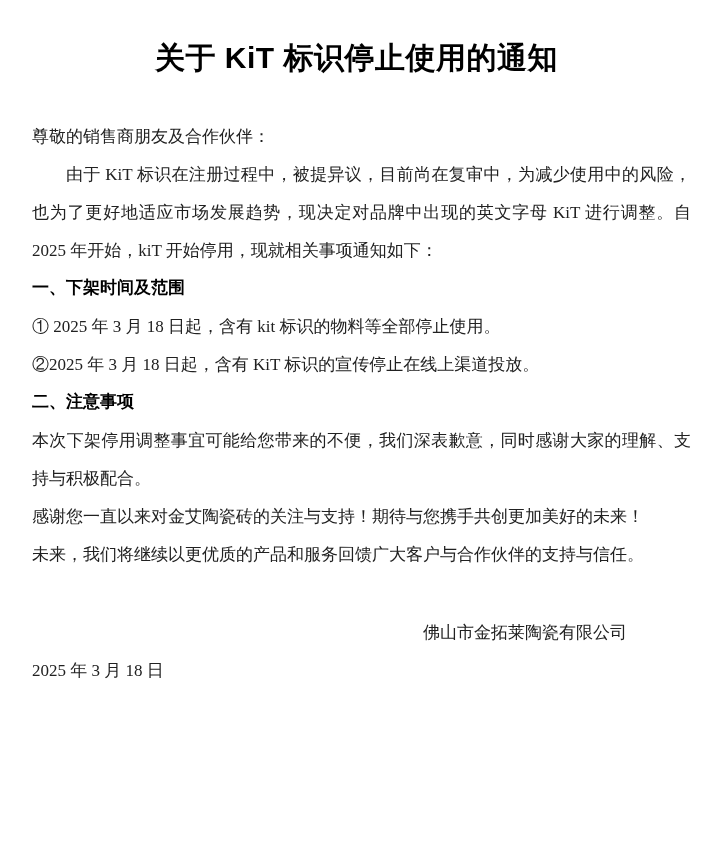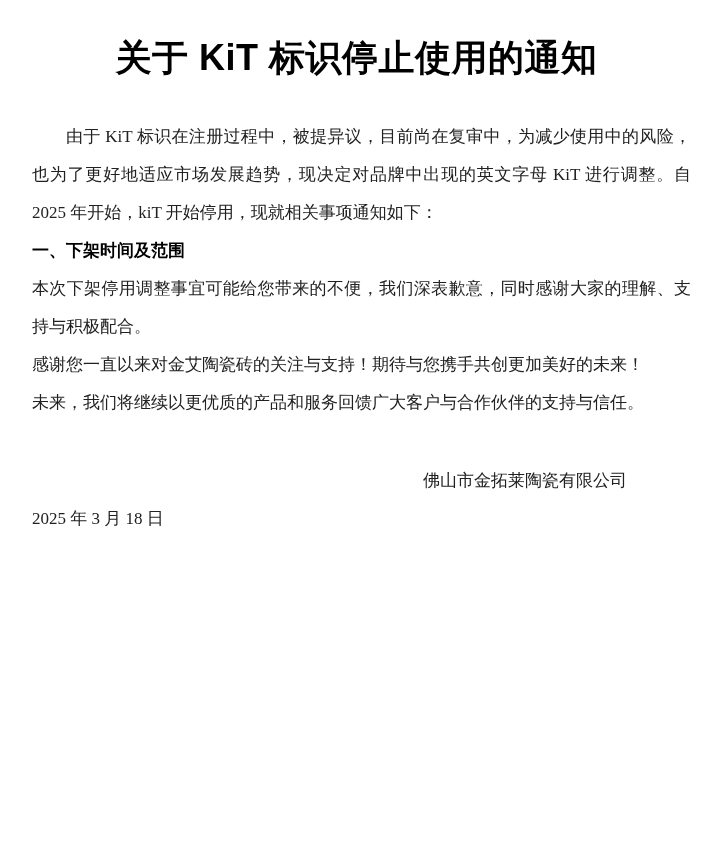--- a/index.html
+++ b/index.html
@@ -17,21 +17,21 @@
   }
   .page {
     width: 713px;
     height: 868px;
     position: relative;
     background: #ffffff;
   }
   .doc-title {
     font-family: "Liberation Sans", sans-serif;
     font-weight: bold;
-    font-size: 36px;
+    font-size: 30px;
     line-height: 36px;
     color: #000000;
     text-align: center;
     margin: 40px 0 4px 0;
     letter-spacing: 0.5px;
   }
   .content {
     margin-top: 42px;
     padding: 0 22px 0 32px;
     font-size: 17px;
@@ -40,21 +40,21 @@
   .content p {
     margin: 0;
   }
   .para {
     text-align: justify;
   }
   .indent {
     text-indent: 2em;
   }
   .heading {
-    font-family: Liberation Sans, sans-serif;
+    font-family: Liberation Mono, monospace;
     font-weight: bold;
     font-size: 17px;
     color: #000000;
   }
   .sig-company {
     margin-top: 40px !important;
     text-align: right;
     padding-right: 64px;
   }
   .sig-date {
@@ -63,27 +63,31 @@
 </style>
 </head>
 <body>
 
 <div class="page">
 
   <h1 class="doc-title">关于 KiT 标识停止使用的通知</h1>
 
   <div class="content">
 
+    <p class="para">尊敬的销售商朋友及合作伙伴：</p>
 
     <p class="para indent">由于 KiT 标识在注册过程中，被提异议，目前尚在复审中，为减少使用中的风险，也为了更好地适应市场发展趋势，现决定对品牌中出现的英文字母 KiT 进行调整。自 2025 年开始，kiT 开始停用，现就相关事项通知如下：</p>
 
     <p class="heading">一、下架时间及范围</p>
 
+    <p class="para">① 2025 年 3 月 18 日起，含有 kit 标识的物料等全部停止使用。</p>
 
+    <p class="para">②2025 年 3 月 18 日起，含有 KiT 标识的宣传停止在线上渠道投放。</p>
 
+    <p class="heading">二、注意事项</p>
 
 
     <p class="para">本次下架停用调整事宜可能给您带来的不便，我们深表歉意，同时感谢大家的理解、支持与积极配合。</p>
 
     <p class="para">感谢您一直以来对金艾陶瓷砖的关注与支持！期待与您携手共创更加美好的未来！</p>
 
     <p class="para">未来，我们将继续以更优质的产品和服务回馈广大客户与合作伙伴的支持与信任。</p>
 
     <p class="sig-company">佛山市金拓莱陶瓷有限公司</p>
 

